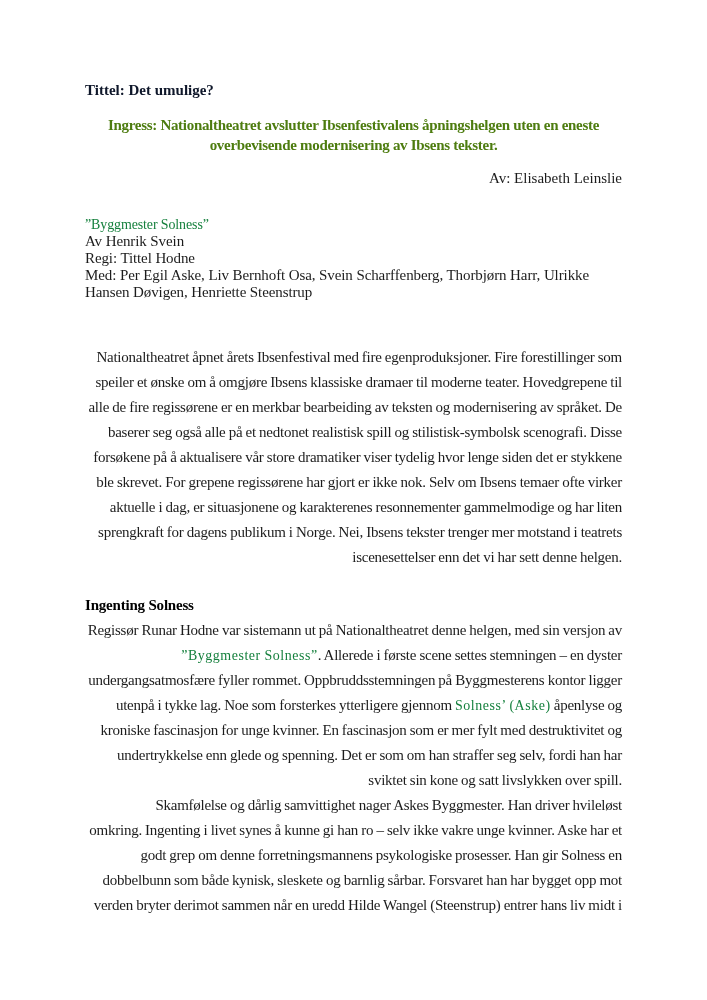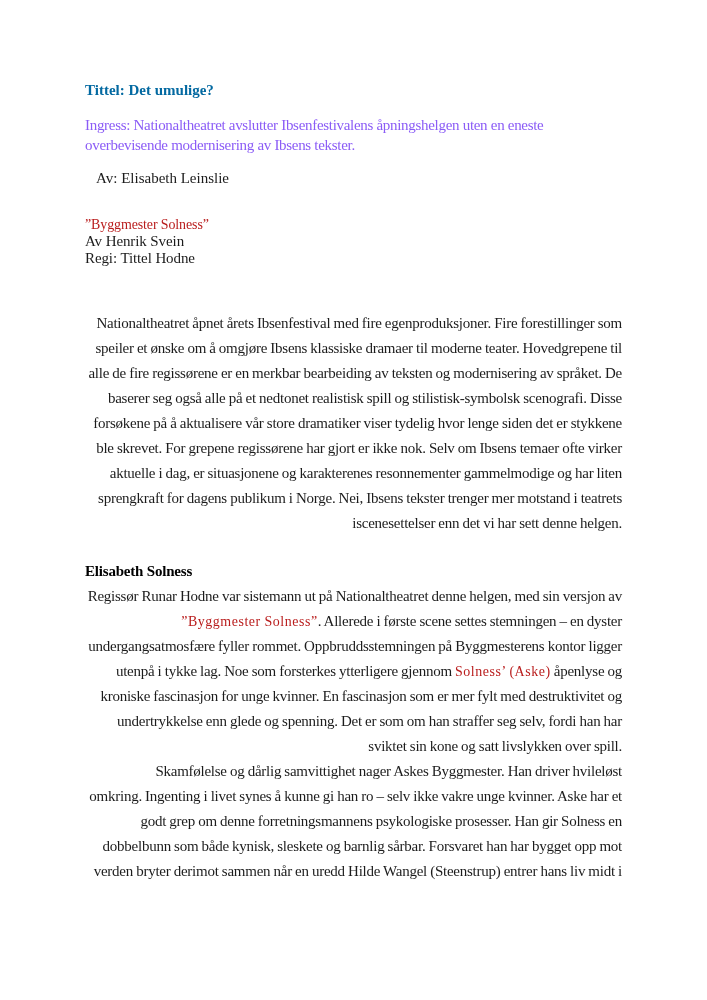--- a/index.html
+++ b/index.html
@@ -18,31 +18,33 @@
     font-family: "Liberation Serif", "DejaVu Serif", serif;
     font-size: 15px;
     overflow: hidden;
   }
   .meta-line {
     margin: 0;
     line-height: 20px;
   }
   .title-line {
     font-weight: bold;
-    color: #0369a1;
+    color: #0f172a;
     margin: 0 0 15px 0;
   }
   .ingress-line {
-    font-weight: normal;
-    color: #8b5cf6;
+    font-weight: bold;
+    color: #4d7c0f;
     letter-spacing: -0.3px;
     margin: 0 0 13px 0;
+    text-align: center;
   }
   .byline {
-    margin: 0 0 28px 11px;
+    margin: 0 0 28px 4px;
+    text-align: right;
   }
   .production {
     margin: 0 0 44px 0;
   }
   .production .prod-line {
     margin: 0;
     line-height: 17px;
     letter-spacing: -0.1px;
   }
   .body-para {
@@ -62,41 +64,42 @@
     color: #000000;
     line-height: 25px;
     letter-spacing: -0.2px;
   }
   .indent-first {
     text-indent: 37px;
   }
   .alt-font {
     font-size: 0.93em;
     letter-spacing: 0.55px;
-    color: #b91c1c;
+    color: #15803d;
   }
 </style>
 </head>
 <body>
 
 <div class="page">
 
   <p class="meta-line title-line">Tittel: Det umulige?</p>
 
   <p class="meta-line ingress-line">Ingress: Nationaltheatret avslutter Ibsenfestivalens åpningshelgen uten en eneste overbevisende modernisering av Ibsens tekster.</p>
 
   <p class="meta-line byline">Av: Elisabeth Leinslie</p>
 
   <div class="production">
     <p class="prod-line alt-font">”Byggmester Solness”</p>
     <p class="prod-line">Av Henrik Svein</p>
     <p class="prod-line">Regi: Tittel Hodne</p>
+    <p class="prod-line">Med: Per Egil Aske, Liv Bernhoft Osa, Svein Scharffenberg, Thorbjørn Harr, Ulrikke Hansen Døvigen, Henriette Steenstrup</p>
   </div>
 
   <p class="body-para lead-para">Nationaltheatret åpnet årets Ibsenfestival med fire egenproduksjoner. Fire forestillinger som speiler et ønske om å omgjøre Ibsens klassiske dramaer til moderne teater. Hovedgrepene til alle de fire regissørene er en merkbar bearbeiding av teksten og modernisering av språket. De baserer seg også alle på et nedtonet realistisk spill og stilistisk-symbolsk scenografi. Disse forsøkene på å aktualisere vår store dramatiker viser tydelig hvor lenge siden det er stykkene ble skrevet. For grepene regissørene har gjort er ikke nok. Selv om Ibsens temaer ofte virker aktuelle i dag, er situasjonene og karakterenes resonnementer gammelmodige og har liten sprengkraft for dagens publikum i Norge. Nei, Ibsens tekster trenger mer motstand i teatrets iscenesettelser enn det vi har sett denne helgen.</p>
 
-  <p class="section-heading">Elisabeth Solness</p>
+  <p class="section-heading">Ingenting Solness</p>
 
   <p class="body-para"><span>Regissør Runar Hodne var sistemann ut på Nationaltheatret denne helgen, med sin versjon av </span><span class="alt-font">”Byggmester Solness”</span><span>. Allerede i første scene settes stemningen – en dyster undergangsatmosfære fyller rommet. Oppbruddsstemningen på Byggmesterens kontor ligger utenpå i tykke lag. Noe som forsterkes ytterligere gjennom </span><span class="alt-font">Solness’ (Aske)</span><span> åpenlyse og kroniske fascinasjon for unge kvinner. En fascinasjon som er mer fylt med destruktivitet og undertrykkelse enn glede og spenning. Det er som om han straffer seg selv, fordi han har sviktet sin kone og satt livslykken over spill.</span></p>
 
   <p class="body-para indent-first">Skamfølelse og dårlig samvittighet nager Askes Byggmester. Han driver hvileløst omkring. Ingenting i livet synes å kunne gi han ro – selv ikke vakre unge kvinner. Aske har et godt grep om denne forretningsmannens psykologiske prosesser. Han gir Solness en dobbelbunn som både kynisk, sleskete og barnlig sårbar. Forsvaret han har bygget opp mot verden bryter derimot sammen når en uredd Hilde Wangel (Steenstrup) entrer hans liv midt i</p>
 
 </div>
 
 </body></html>

